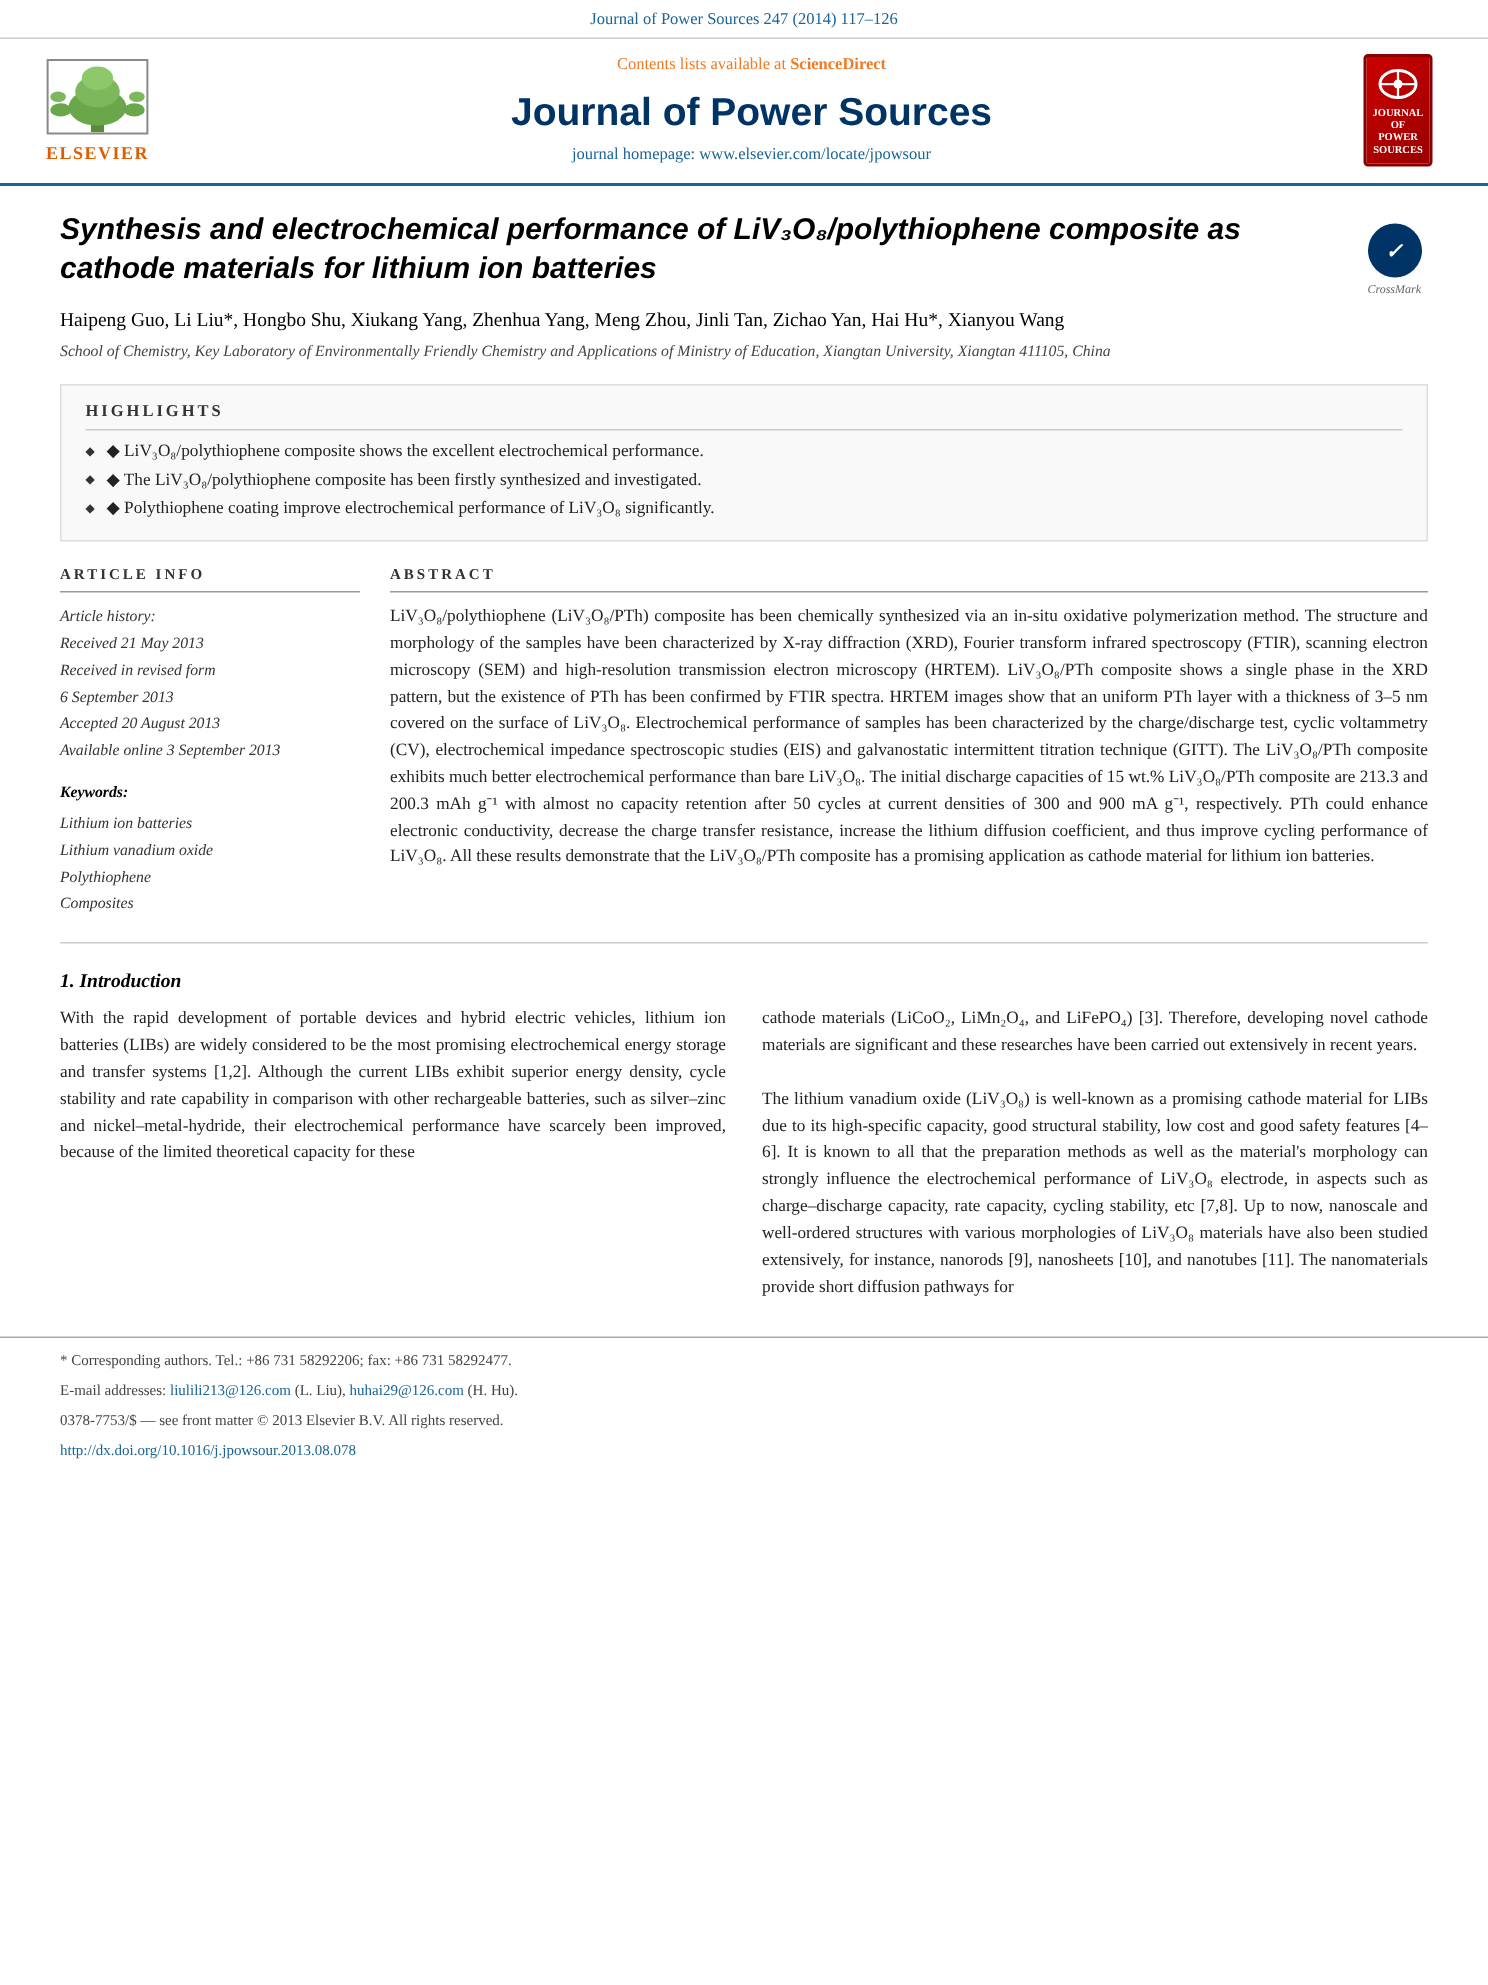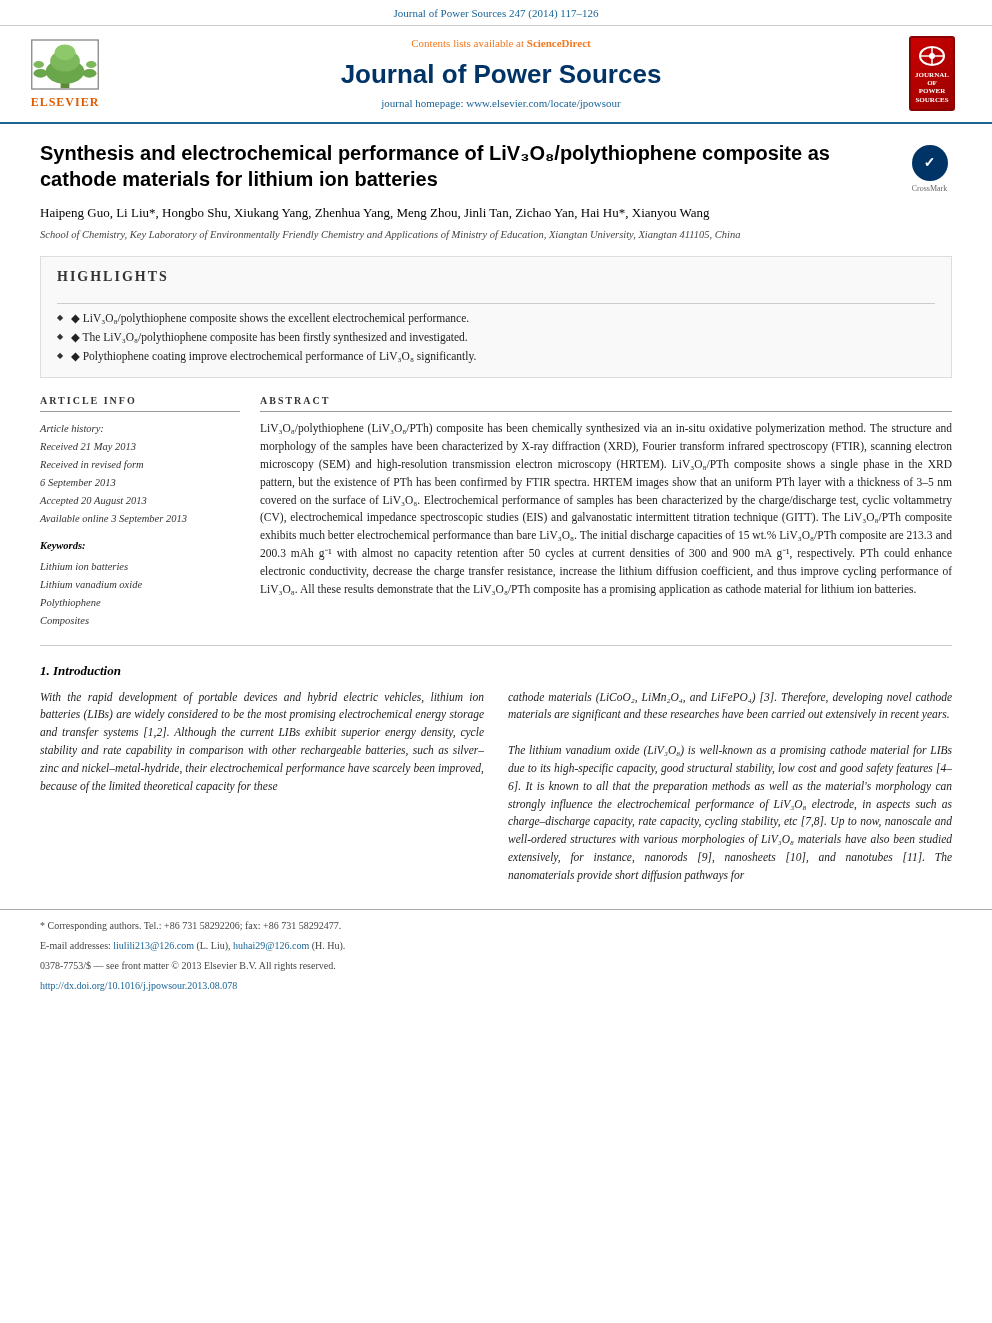--- a/index.html
+++ b/index.html
@@ -122,22 +122,23 @@
       font-weight: bold;
       color: #000;
       line-height: 1.3;
       margin-bottom: 12px;
       font-family: Arial, sans-serif;
     }
 
     
     .title-row {
       display: flex;
-      align-items: flex-start;
+      align-items: center;
       gap: 2px;
+      font-style: italic;
     }
     .crossmark-badge {
       min-width: 45px;
       display: flex;
       flex-direction: column;
       align-items: center;
       margin-top: 5px;
     }
     .crossmark-circle {
       width: 36px;
@@ -176,28 +177,28 @@
     }
 
     
     .highlights-section {
       border: 1px solid #ddd;
       background: #f9f9f9;
       padding: 10px 16px;
       margin-bottom: 16px;
     }
     .highlights-title {
-      font-size: 14px;
+      font-size: 11px;
       font-weight: bold;
       letter-spacing: 2px;
       text-transform: uppercase;
       color: #333;
       margin-bottom: 6px;
       border-bottom: 1px solid #ccc;
-      padding-bottom: 16px;
+      padding-bottom: 3px;
     }
     .highlights-list {
       list-style: none;
       padding: 0;
     }
     .highlights-list li {
       font-size: 11.5px;
       color: #222;
       margin-bottom: 3px;
       padding-left: 14px;
@@ -278,21 +279,20 @@
     .divider {
       border: none;
       border-top: 1px solid #ccc;
       margin: 16px 0;
     }
 
     
     .body-two-col {
       display: flex;
       gap: 24px;
-      font-style: italic;
     }
     .body-col {
       flex: 1;
       font-size: 11.5px;
       color: #222;
       line-height: 1.55;
       text-align: justify;
     }
 
     .section-heading {

